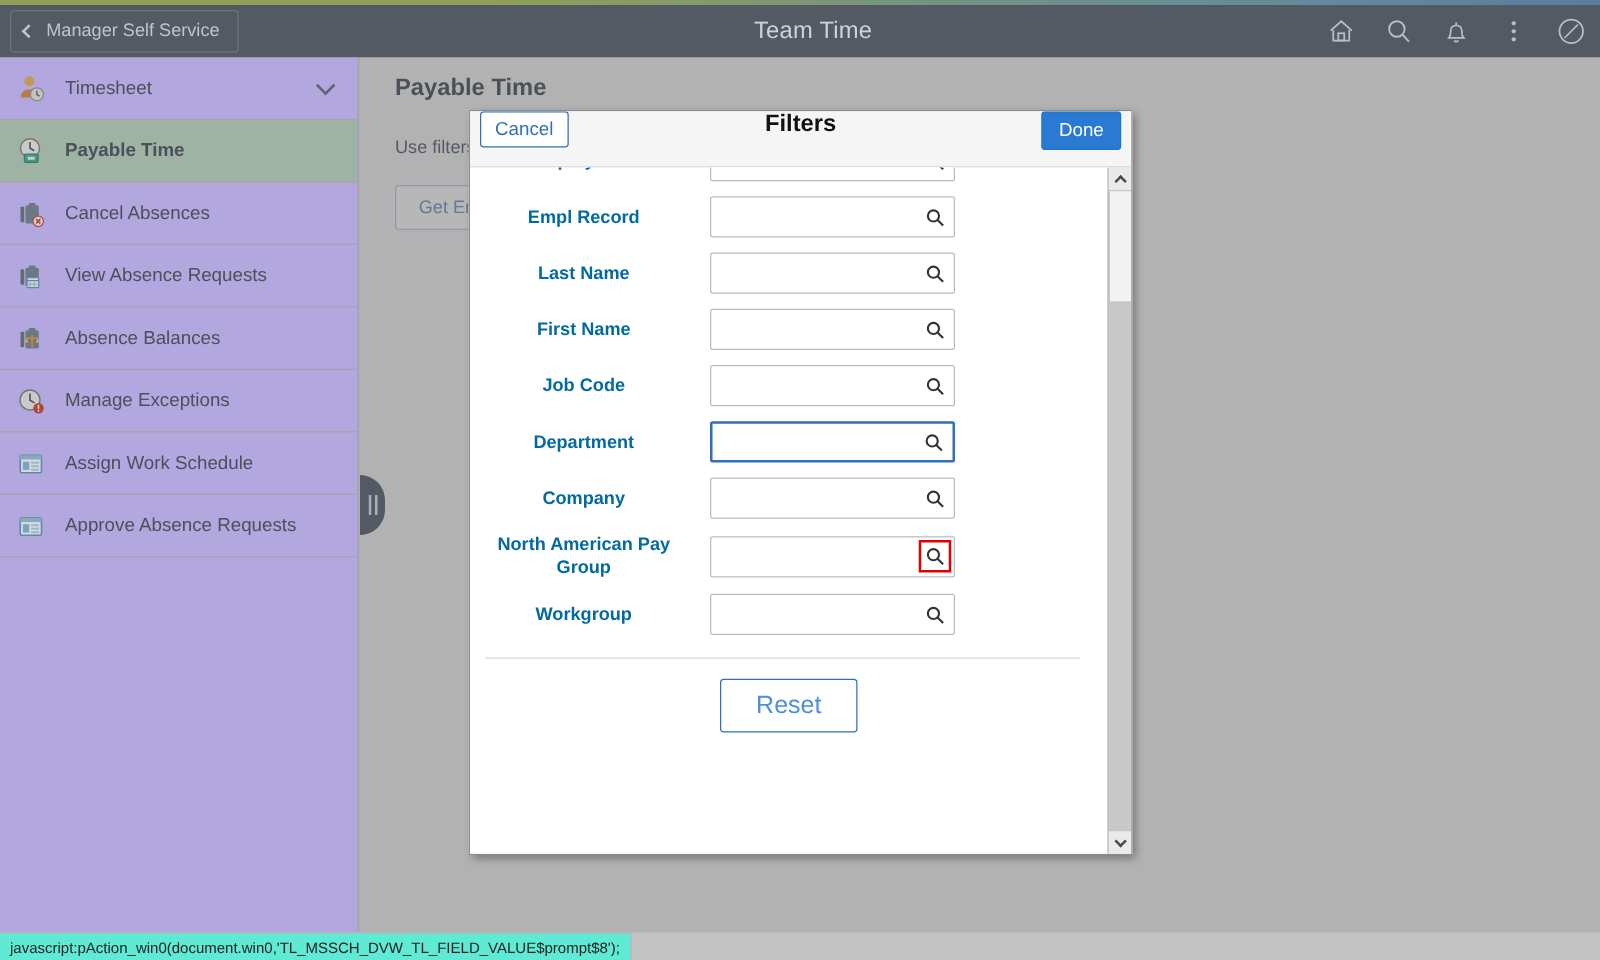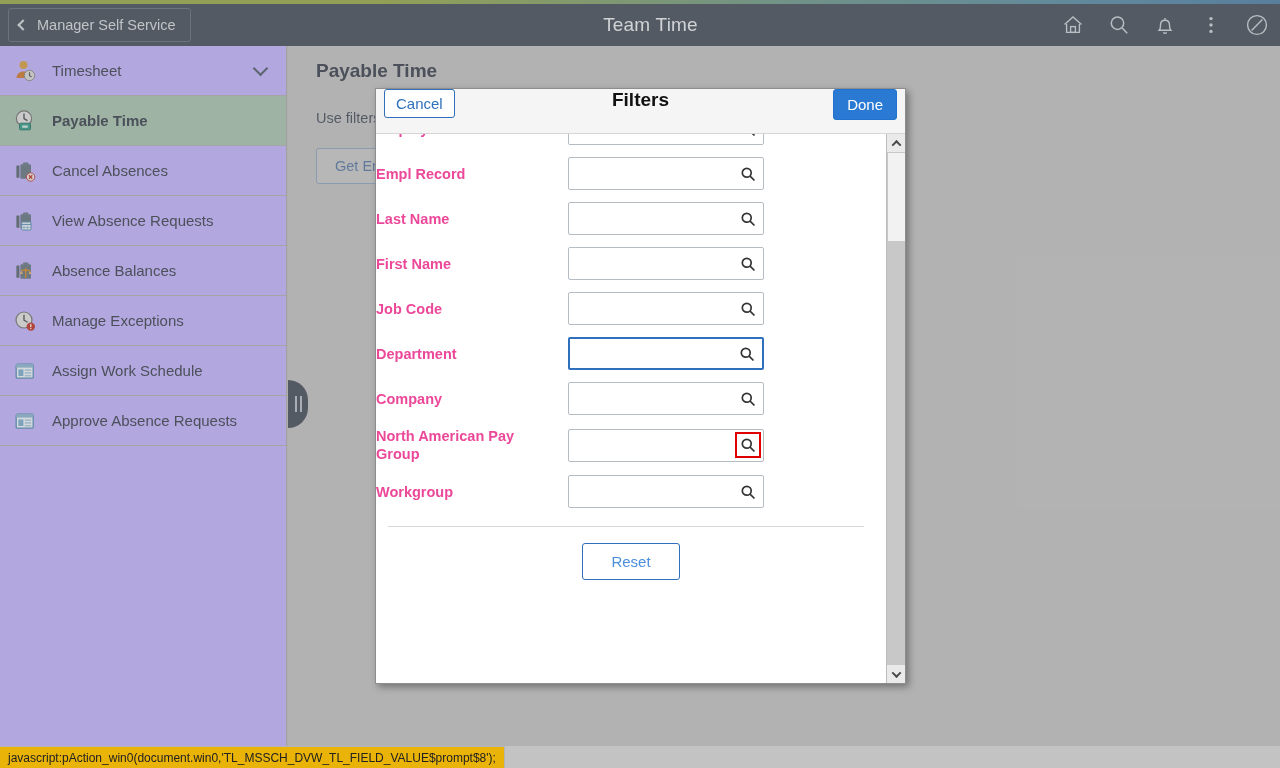--- a/index.html
+++ b/index.html
@@ -153,22 +153,22 @@
   }
   .form-inner { padding-top: 0; }
 
   .field-row {
     display: flex; align-items: center; justify-content: flex-start;
     margin-bottom: 12px;
   }
   .field-row.first { margin-top: -22px; }
   .field-label {
     width: 192px; flex: 0 0 192px;
-    text-align: left; padding-right: 10px;
-    font-size: 14.5px; font-weight: bold; color: #ec4899;
+    text-align: center; padding-right: 10px;
+    font-size: 14.5px; font-weight: bold; color: #0369a1;
     line-height: 18px;
   }
   .field-input {
     position: relative;
     width: 196px; height: 33px;
     border: 1px solid #b6bcc4; border-radius: 2px;
     background: #fff;
   }
   .field-input.focused { border: 2px solid #2f6fbb; }
   .field-input input {
@@ -185,21 +185,21 @@
   }
   .lookup-btn.highlight { border: 2px solid #e00000; }
 
   .divider {
     margin: 18px 22px 0 12px; height: 1px; background: #d8d8d8;
   }
   .reset-wrap { text-align: center; margin-top: 16px; }
   .btn-reset {
     border: 1px solid #2f6fbb; border-radius: 3px;
     background: #fff; color: #4c8fdd;
-    font-size: 15px; padding: 9px 28px; cursor: pointer;
+    font-size: 20px; padding: 9px 28px; cursor: pointer;
     font-family: "Liberation Sans", sans-serif;
   }
 
   
   .mscroll {
     position: absolute; top: 0; right: 0; width: 19px; bottom: 0;
     background: #c8c8c8; border-left: 1px solid #bdbdbd;
   }
   .mscroll-arrow {
     position: absolute; left: 0; width: 19px; height: 18px;
@@ -219,21 +219,21 @@
     background: #f2f2f2; cursor: pointer;
   }
 
   
   .statusbar {
     position: absolute; left: 0; bottom: 0; width: 1280px; height: 22px;
     background: #c3c3c3;
   }
   .status-text {
     position: absolute; left: 0; bottom: 0; height: 22px;
-    background: #eab308; border-top: 1px solid #b5b5b5; border-right: 1px solid #b5b5b5;
+    background: #5eead4; border-top: 1px solid #b5b5b5; border-right: 1px solid #b5b5b5;
     display: flex; align-items: center;
     padding: 0 8px; font-size: 12px; color: #222;
     font-family: "Liberation Sans", sans-serif;
     white-space: nowrap;
   }
 </style>
 </head>
 <body>
 
 <div id="app">

